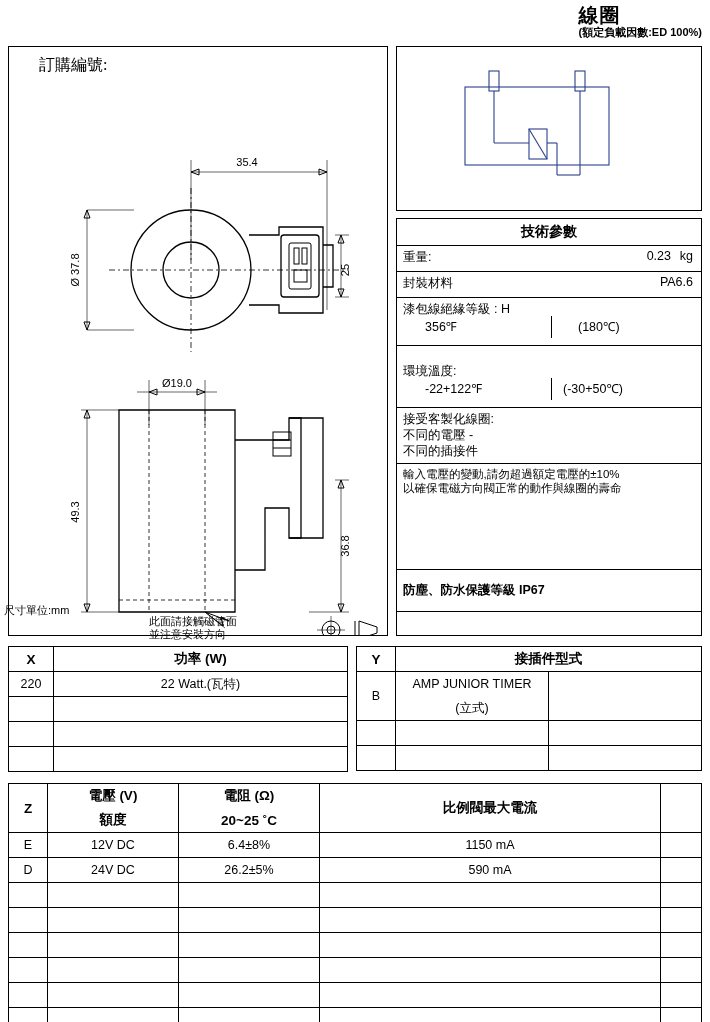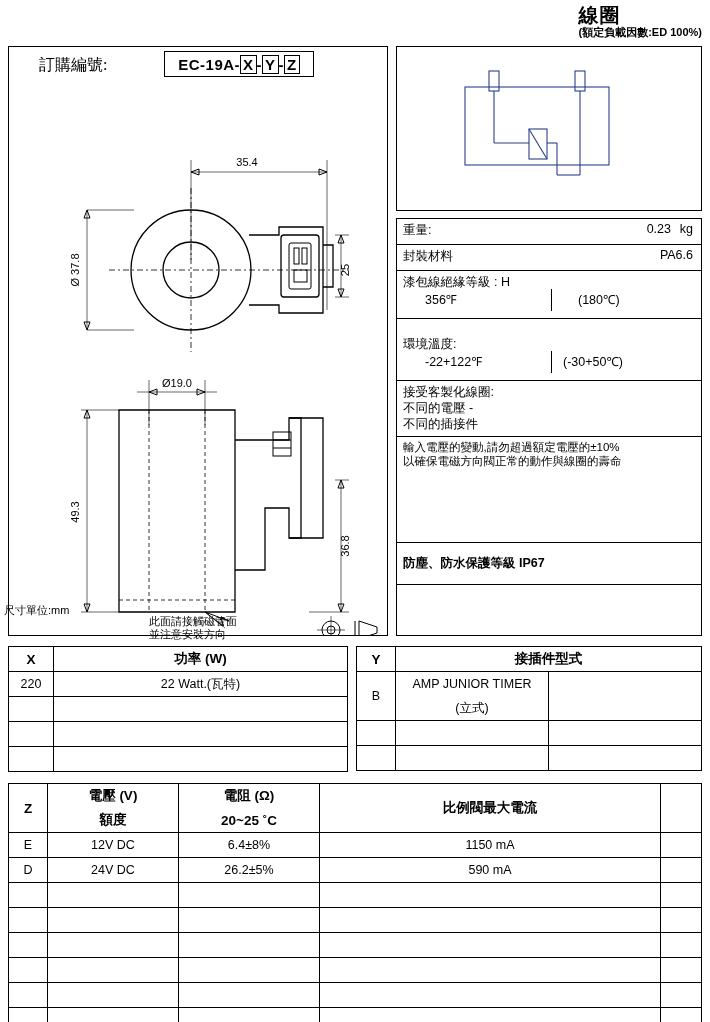--- a/index.html
+++ b/index.html
@@ -189,25 +189,20 @@
 
   <div class="header">
     <div class="title">線圈</div>
     <div class="sub">(額定負載因數:ED 100%)</div>
   </div>
 
   <div class="box" id="drawing-panel">
 
     <div class="order-label">訂購編號:</div>
 
-    <div class="box" id="order-code-box">
-      <div class="order-code">
-        <span>EC-19A-</span><span class="seg">X</span><span>-</span><span class="seg">Y</span><span>-</span><span class="seg">Z</span>
-      </div>
-    </div>
 
     <svg width="378" height="555" viewBox="0 0 378 555" style="position:absolute;left:0;top:33px;">
 
       <line class="thin" x1="182" y1="80" x2="182" y2="180"></line>
       <line class="thin" x1="318" y1="80" x2="318" y2="230"></line>
       <line class="thin" x1="182" y1="92" x2="318" y2="92"></line>
       <path class="ln" d="M182,92 l8,-3 v6 z" fill="#000"></path>
       <path class="ln" d="M318,92 l-8,-3 v6 z" fill="#000"></path>
       <text class="dimtxt" x="238" y="86" text-anchor="middle">35.4</text>
 
@@ -304,20 +299,21 @@
       <line class="blue" x1="97" y1="96" x2="132" y2="96"></line>
       <rect class="blue" x="132" y="82" width="18" height="30"></rect>
       <line class="blue" x1="132" y1="82" x2="150" y2="112"></line>
       <line class="blue" x1="150" y1="96" x2="160" y2="96"></line>
       <line class="blue" x1="160" y1="96" x2="160" y2="128"></line>
       <line class="blue" x1="160" y1="128" x2="183" y2="128"></line>
     </svg>
   </div>
 
   <div class="box" id="spec-table">
+    <div class="spec-head">技術參數</div>
 
     <div class="spec-row" style="height:26px;">
       <span>重量:</span>
       <span class="rt2">0.23</span>
       <span class="rt">kg</span>
     </div>
 
     <div class="spec-row" style="height:26px;">
       <span>封裝材料</span>
       <span class="rt">PA6.6</span>

